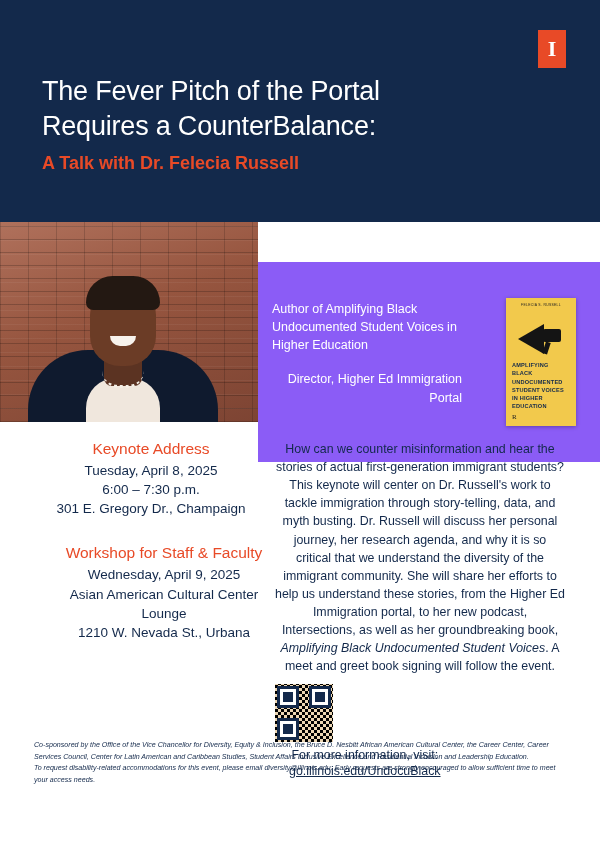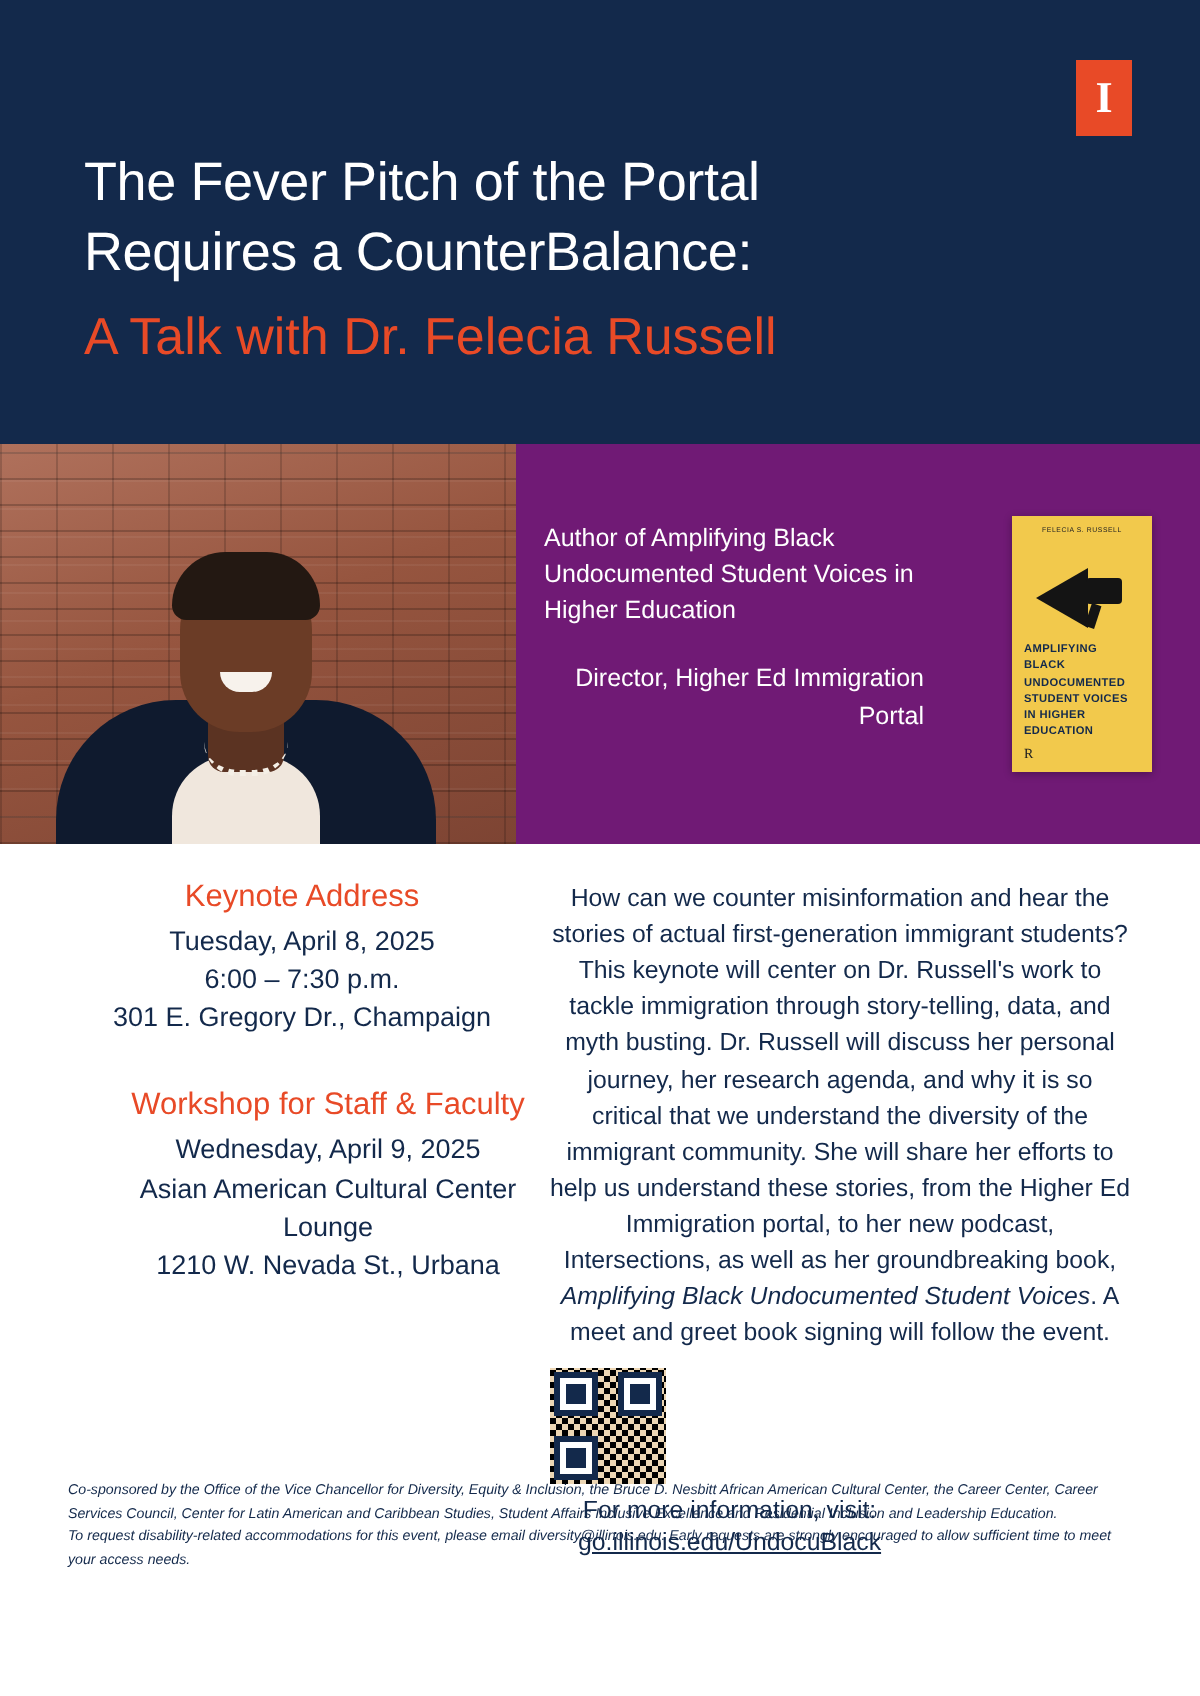--- a/index.html
+++ b/index.html
@@ -50,24 +50,24 @@
   .title-main {
     color: #ffffff;
     font-size: 27px;
     line-height: 1.28;
     font-weight: normal;
     letter-spacing: -0.2px;
     margin: 0;
   }
   .title-sub {
     color: #e84a27;
-    font-size: 26px;
+    font-size: 18px;
     line-height: 1.3;
     margin: 9px 0 0 0;
-    font-weight: normal;
+    font-weight: bold;
   }
 
   
   .midband {
     position: relative;
     width: 600px;
     height: 200px;
     display: flex;
   }
   .portrait {
@@ -159,23 +159,24 @@
     width: 26px;
     height: 10px;
     background: #f7f2ec;
     border-radius: 0 0 14px 14px;
   }
 
   .info-band {
     position: relative;
     width: 342px;
     height: 200px;
-    background: #701a75;
+    background: #8b5cf6;
     box-sizing: border-box;
     padding: 38px 0 0 14px;
+    margin-top: 40px;
   }
   .author-line {
     color: #ffffff;
     font-size: 12.5px;
     line-height: 1.45;
     max-width: 190px;
     margin: 0;
   }
   .author-line.second {
     margin-top: 16px;

